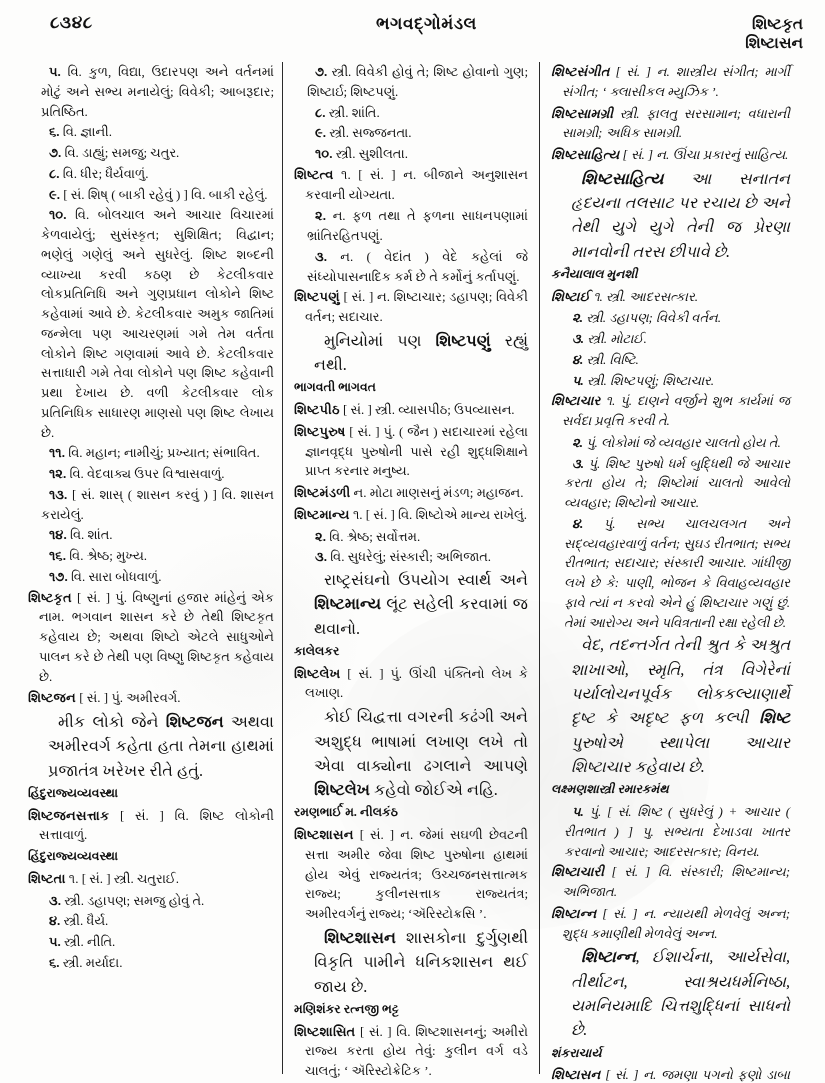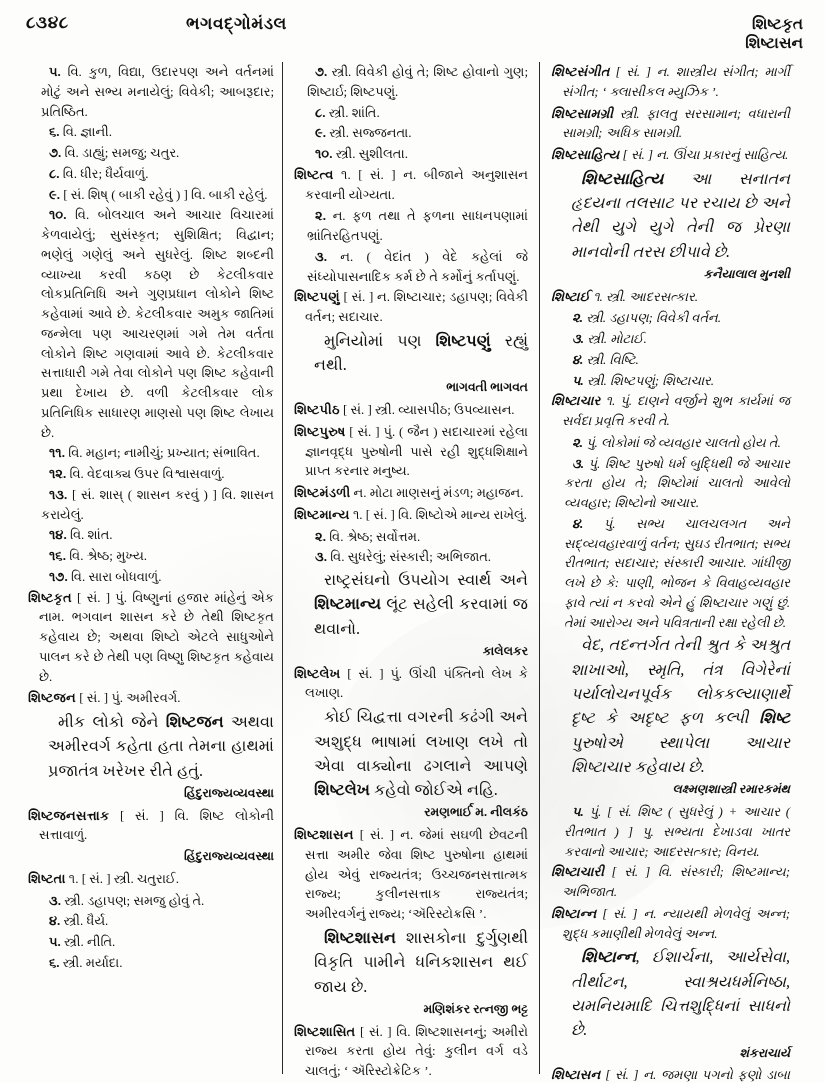--- a/index.html
+++ b/index.html
@@ -43,36 +43,37 @@
     pointer-events: none;
     z-index: 0;
   }
 
   .header {
     position: relative;
     z-index: 2;
     height: 62px;
     padding: 14px 22px 0 26px;
     box-sizing: border-box;
+    margin-left: 24px;
   }
   .hdr-row {
     display: flex;
     align-items: flex-start;
     justify-content: space-between;
   }
   .folio {
     font-size: 17px;
     font-weight: bold;
     letter-spacing: 0.5px;
     line-height: 1.1;
     width: 160px;
   }
   .book-title {
     flex: 1;
-    text-align: left;
+    text-align: center;
     font-size: 17px;
     font-weight: bold;
     letter-spacing: 0.5px;
     line-height: 1.1;
     padding-top: 1px;
   }
   .guide-words {
     width: 160px;
     text-align: right;
     font-size: 15.5px;
@@ -113,21 +114,21 @@
   }
   .quote {
     margin: 0 0 1px 0;
     padding-left: 20px;
     text-indent: 10px;
     text-align: justify;
     font-size: 16px;
   }
   .cite {
     margin: 0 0 3px 0;
-    text-align: right;
+    text-align: left;
     font-size: 12.3px;
     font-weight: bold;
   }
   .hw {
     font-weight: bold;
     letter-spacing: 0.2px;
   }
   .kw { font-weight: bold; }
   .num { font-weight: bold; }
 </style>

